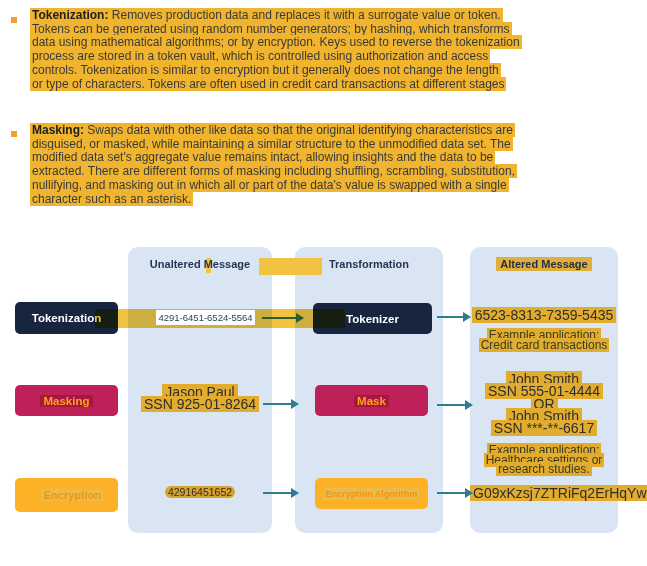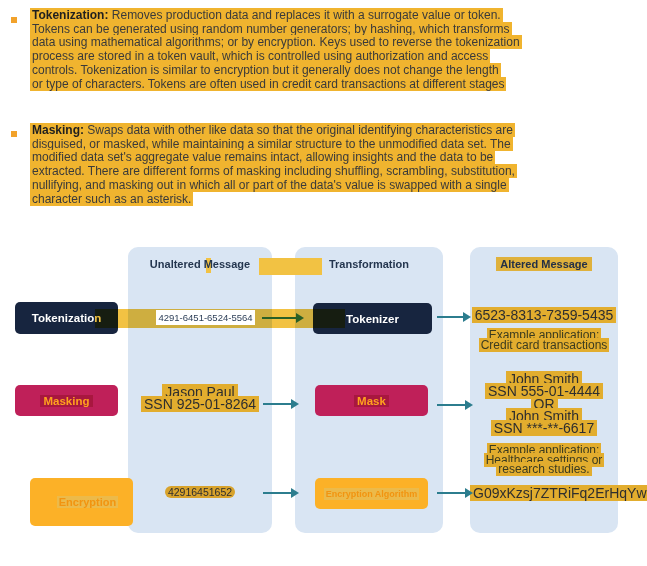--- a/index.html
+++ b/index.html
@@ -115,21 +115,21 @@
       <div class="val"><span class="hl2">OR</span></div>
       <div class="val"><span class="hl2">John Smith</span></div>
       <div class="val"><span class="hl2">SSN ***-**-6617</span></div>
     </div>
     <div class="cellblock" style="left:470px; top:446px; width:148px;">
       <div class="note"><span class="hl2">Example application:</span></div>
       <div class="note"><span class="hl2">Healthcare settings or</span></div>
       <div class="note"><span class="hl2">research studies.</span></div>
     </div>
 
-    <div class="nbox amber" style="left:30px; top:478px; width:103px; height:48px;padding-left:12px;">
+    <div class="nbox amber" style="left:15px; top:478px; width:103px; height:34px;padding-left:12px;">
       <span class="albl">Encryption</span>
     </div>
     <div class="cellblock" style="left:128px; top:486px; width:144px;">
       <div class="val" style="font-size:10.5px;"><span class="hl3">42916451652</span></div>
     </div>
     <div class="arrow" style="left:263px; top:492px; width:28px;"></div>
     <div class="nbox amber" style="left:315px; top:478px; width:113px; height:31px;">
       <span class="albl2">Encryption Algorithm</span>
     </div>
     <div class="arrow" style="left:437px; top:492px; width:28px;"></div>

